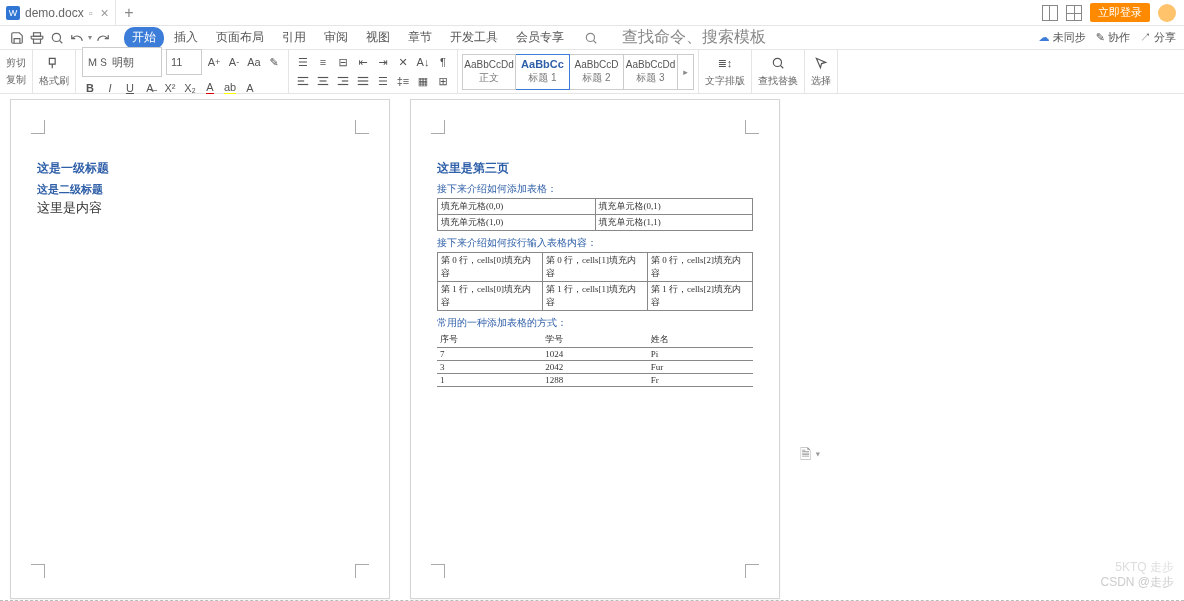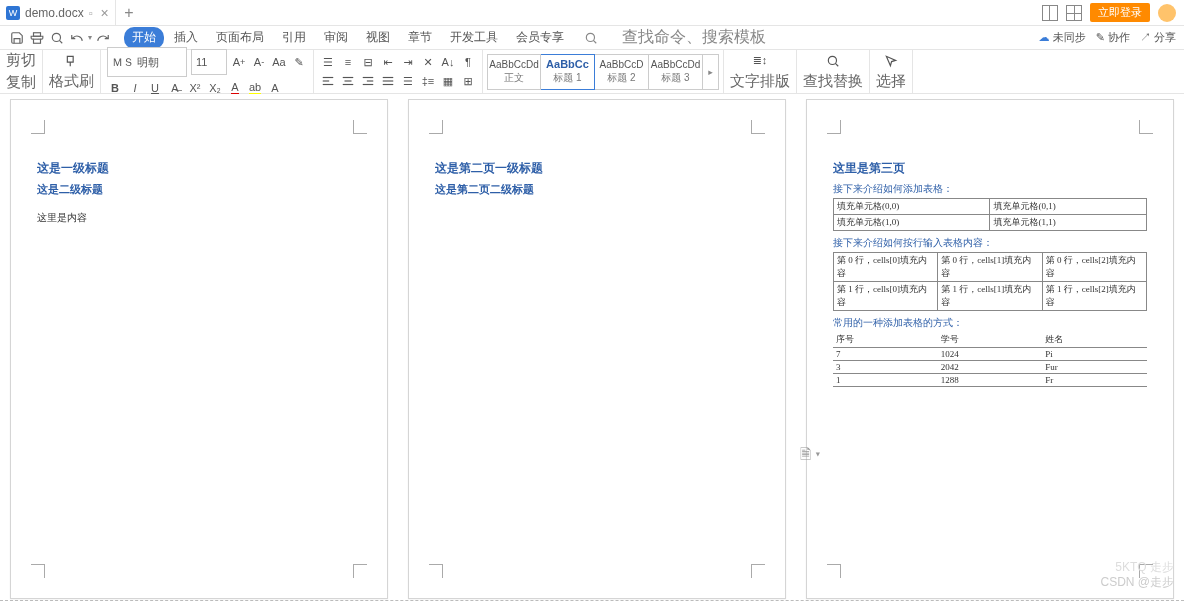--- a/index.html
+++ b/index.html
@@ -31,21 +31,21 @@
 .search-hint{color:#888;font-size:16px;margin-left:20px}
 .menubar-r{margin-left:auto;display:flex;align-items:center;gap:10px;font-size:11px;color:#555}
 .cloud-ico{color:#3b7dd8}
 
 
 .ribbon{height:44px;border-bottom:1px solid #e5e5e5;display:flex}
 .rgroup{border-right:1px solid #e5e5e5;padding:2px 6px;display:flex;flex-direction:column;justify-content:center;gap:3px}
 .rgroup.centered{align-items:center}
 .ico-btn{display:inline-flex;align-items:center;justify-content:center;min-width:16px;height:16px;color:#555}
 .ico-btn svg{width:14px;height:14px}
-.small-label{font-size:15px;color:#666;text-align:center}
+.small-label{font-size:10px;color:#666;text-align:center}
 .row{display:flex;align-items:center;gap:4px}
 .font-sel{border:1px solid #ccc;height:18px;padding:14px 4px;display:inline-flex;align-items:center;font-size:11px;color:#555;background:#fff;min-width:80px}
 .size-sel{border:1px solid #ccc;height:18px;padding:12px 4px;display:inline-flex;align-items:center;font-size:11px;color:#555;background:#fff;min-width:36px}
 .style-box{display:flex}
 .style-item{border:1px solid #ccc;border-left:none;width:54px;height:36px;display:flex;flex-direction:column;align-items:center;justify-content:center;font-size:9px}
 .style-item:first-child{border-left:1px solid #ccc}
 .style-item.active{border-color:#3b7dd8}
 .style-prev{font-size:10px;color:#555}
 .style-prev.big{color:#2e5fa8;font-weight:700;font-size:11px}
 .style-nm{font-size:10px;color:#777;margin-top:1px}
@@ -55,21 +55,21 @@
 .pages{position:absolute;top:5px;left:0;right:0;display:flex;gap:20px;padding:0 10px}
 .page{background:#fff;border:1px solid #d5d5d5;width:380px;height:500px;padding:56px 26px 20px 26px;position:relative;font-size:10px;box-shadow:0 1px 2px rgba(0,0,0,.05)}
 .page .corner{position:absolute;width:14px;height:14px}
 .page .tl{top:20px;left:20px;border-left:1px solid #aaa;border-top:1px solid #aaa;transform:rotate(180deg)}
 .page .tr{top:20px;right:20px;border-right:1px solid #aaa;border-top:1px solid #aaa;transform:rotate(180deg)}
 .page .bl{bottom:20px;left:20px;border-left:1px solid #aaa;border-bottom:1px solid #aaa;transform:rotate(180deg)}
 .page .br{bottom:20px;right:20px;border-right:1px solid #aaa;border-bottom:1px solid #aaa;transform:rotate(180deg)}
 .h1{color:#2e5fa8;font-size:12px;font-weight:600;margin-top:4px}
 .h2{color:#2e5fa8;font-size:11px;font-weight:600;margin-top:5px}
 .h3{color:#2e5fa8;font-size:10px;font-weight:400;margin-top:5px}
-.body-text{font-size:10px;color:#333;margin-top:14px;font-family:Liberation Sans, sans-serif}
+.body-text{font-size:13px;color:#333;margin-top:2px;font-family:Liberation Sans, sans-serif}
 .ptable{border-collapse:collapse;width:100%;margin-top:2px}
 .ptable td{border:1px solid #888;padding:1px 3px;font-size:9px;font-family:"KaiTi","STKaiti",serif}
 .ptable.noborder td{border:none;border-bottom:1px solid #888}
 
 .page-side{position:absolute;left:800px;top:350px;color:#999;font-size:14px}
 
 
 .wm{position:absolute;right:10px;bottom:10px;color:#ccc;font-size:12px}
 .wm2{position:absolute;right:10px;bottom:25px;color:#ddd;font-size:12px}
 
@@ -296,28 +296,20 @@
     <div class="page">
       <span class="corner tl"></span>
           <span class="corner tr"></span>
           <span class="corner bl"></span>
           <span class="corner br"></span>
       <div class="h1">这是一级标题</div>
       <div class="h2">这是二级标题</div>
       <div class="body-text">这里是内容</div>
     </div>
 
-    <div class="page">
-      <span class="corner tl"></span>
-          <span class="corner tr"></span>
-          <span class="corner bl"></span>
-          <span class="corner br"></span>
-      <div class="h1">这是第二页一级标题</div>
-      <div class="h2">这是第二页二级标题</div>
-    </div>
 
     <div class="page" style="width:370px">
       <span class="corner tl"></span>
           <span class="corner tr"></span>
           <span class="corner bl"></span>
           <span class="corner br"></span>
       <div class="h1">这里是第三页</div>
       <div class="h3">接下来介绍如何添加表格：</div>
       <table class="ptable">
         <tbody>

